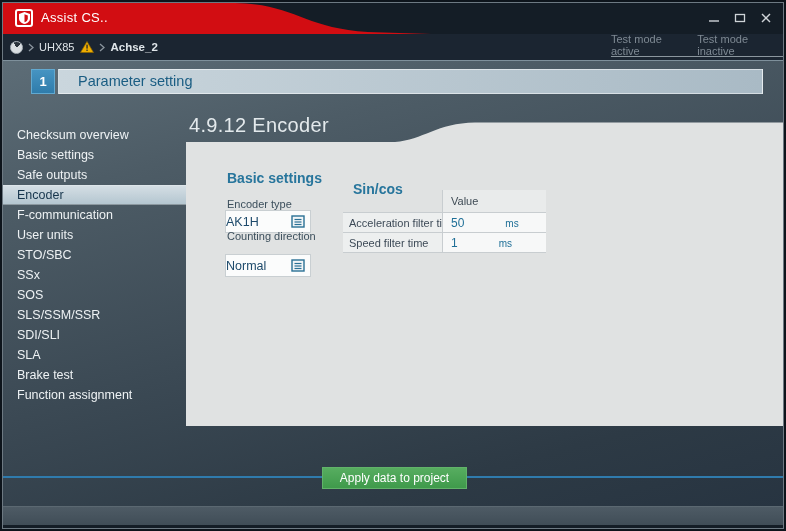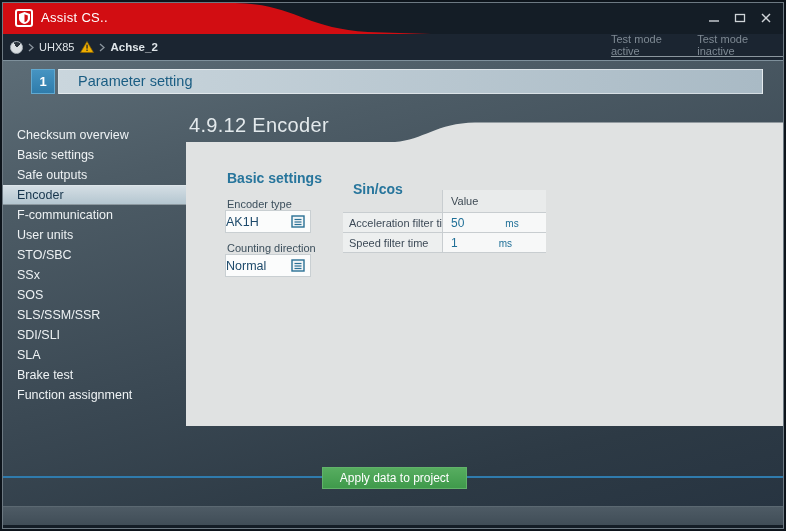--- a/index.html
+++ b/index.html
@@ -166,21 +166,21 @@
           <span class="dd-icon">
             <svg width="14" height="13" viewBox="0 0 14 13">
               <rect x="1" y="1" width="12" height="11" fill="#f2f6f8" stroke="#2a7195" stroke-width="1.4"></rect>
               <line x1="3.5" y1="4.5" x2="10.5" y2="4.5" stroke="#2a7195" stroke-width="1.2"></line>
               <line x1="3.5" y1="7" x2="10.5" y2="7" stroke="#2a7195" stroke-width="1.2"></line>
               <line x1="3.5" y1="9.5" x2="10.5" y2="9.5" stroke="#2a7195" stroke-width="1.2"></line>
             </svg>
           </span>
         </div>
 
-        <div class="fld-label" style="left:41px; top:100px;">Counting direction</div>
+        <div class="fld-label" style="left:41px; top:88px;">Counting direction</div>
         <div class="dropdown" style="left:39px; top:112px;">
           <span class="dd-text">Normal</span>
           <span class="dd-icon">
             <svg width="14" height="13" viewBox="0 0 14 13">
               <rect x="1" y="1" width="12" height="11" fill="#f2f6f8" stroke="#2a7195" stroke-width="1.4"></rect>
               <line x1="3.5" y1="4.5" x2="10.5" y2="4.5" stroke="#2a7195" stroke-width="1.2"></line>
               <line x1="3.5" y1="7" x2="10.5" y2="7" stroke="#2a7195" stroke-width="1.2"></line>
               <line x1="3.5" y1="9.5" x2="10.5" y2="9.5" stroke="#2a7195" stroke-width="1.2"></line>
             </svg>
           </span>

